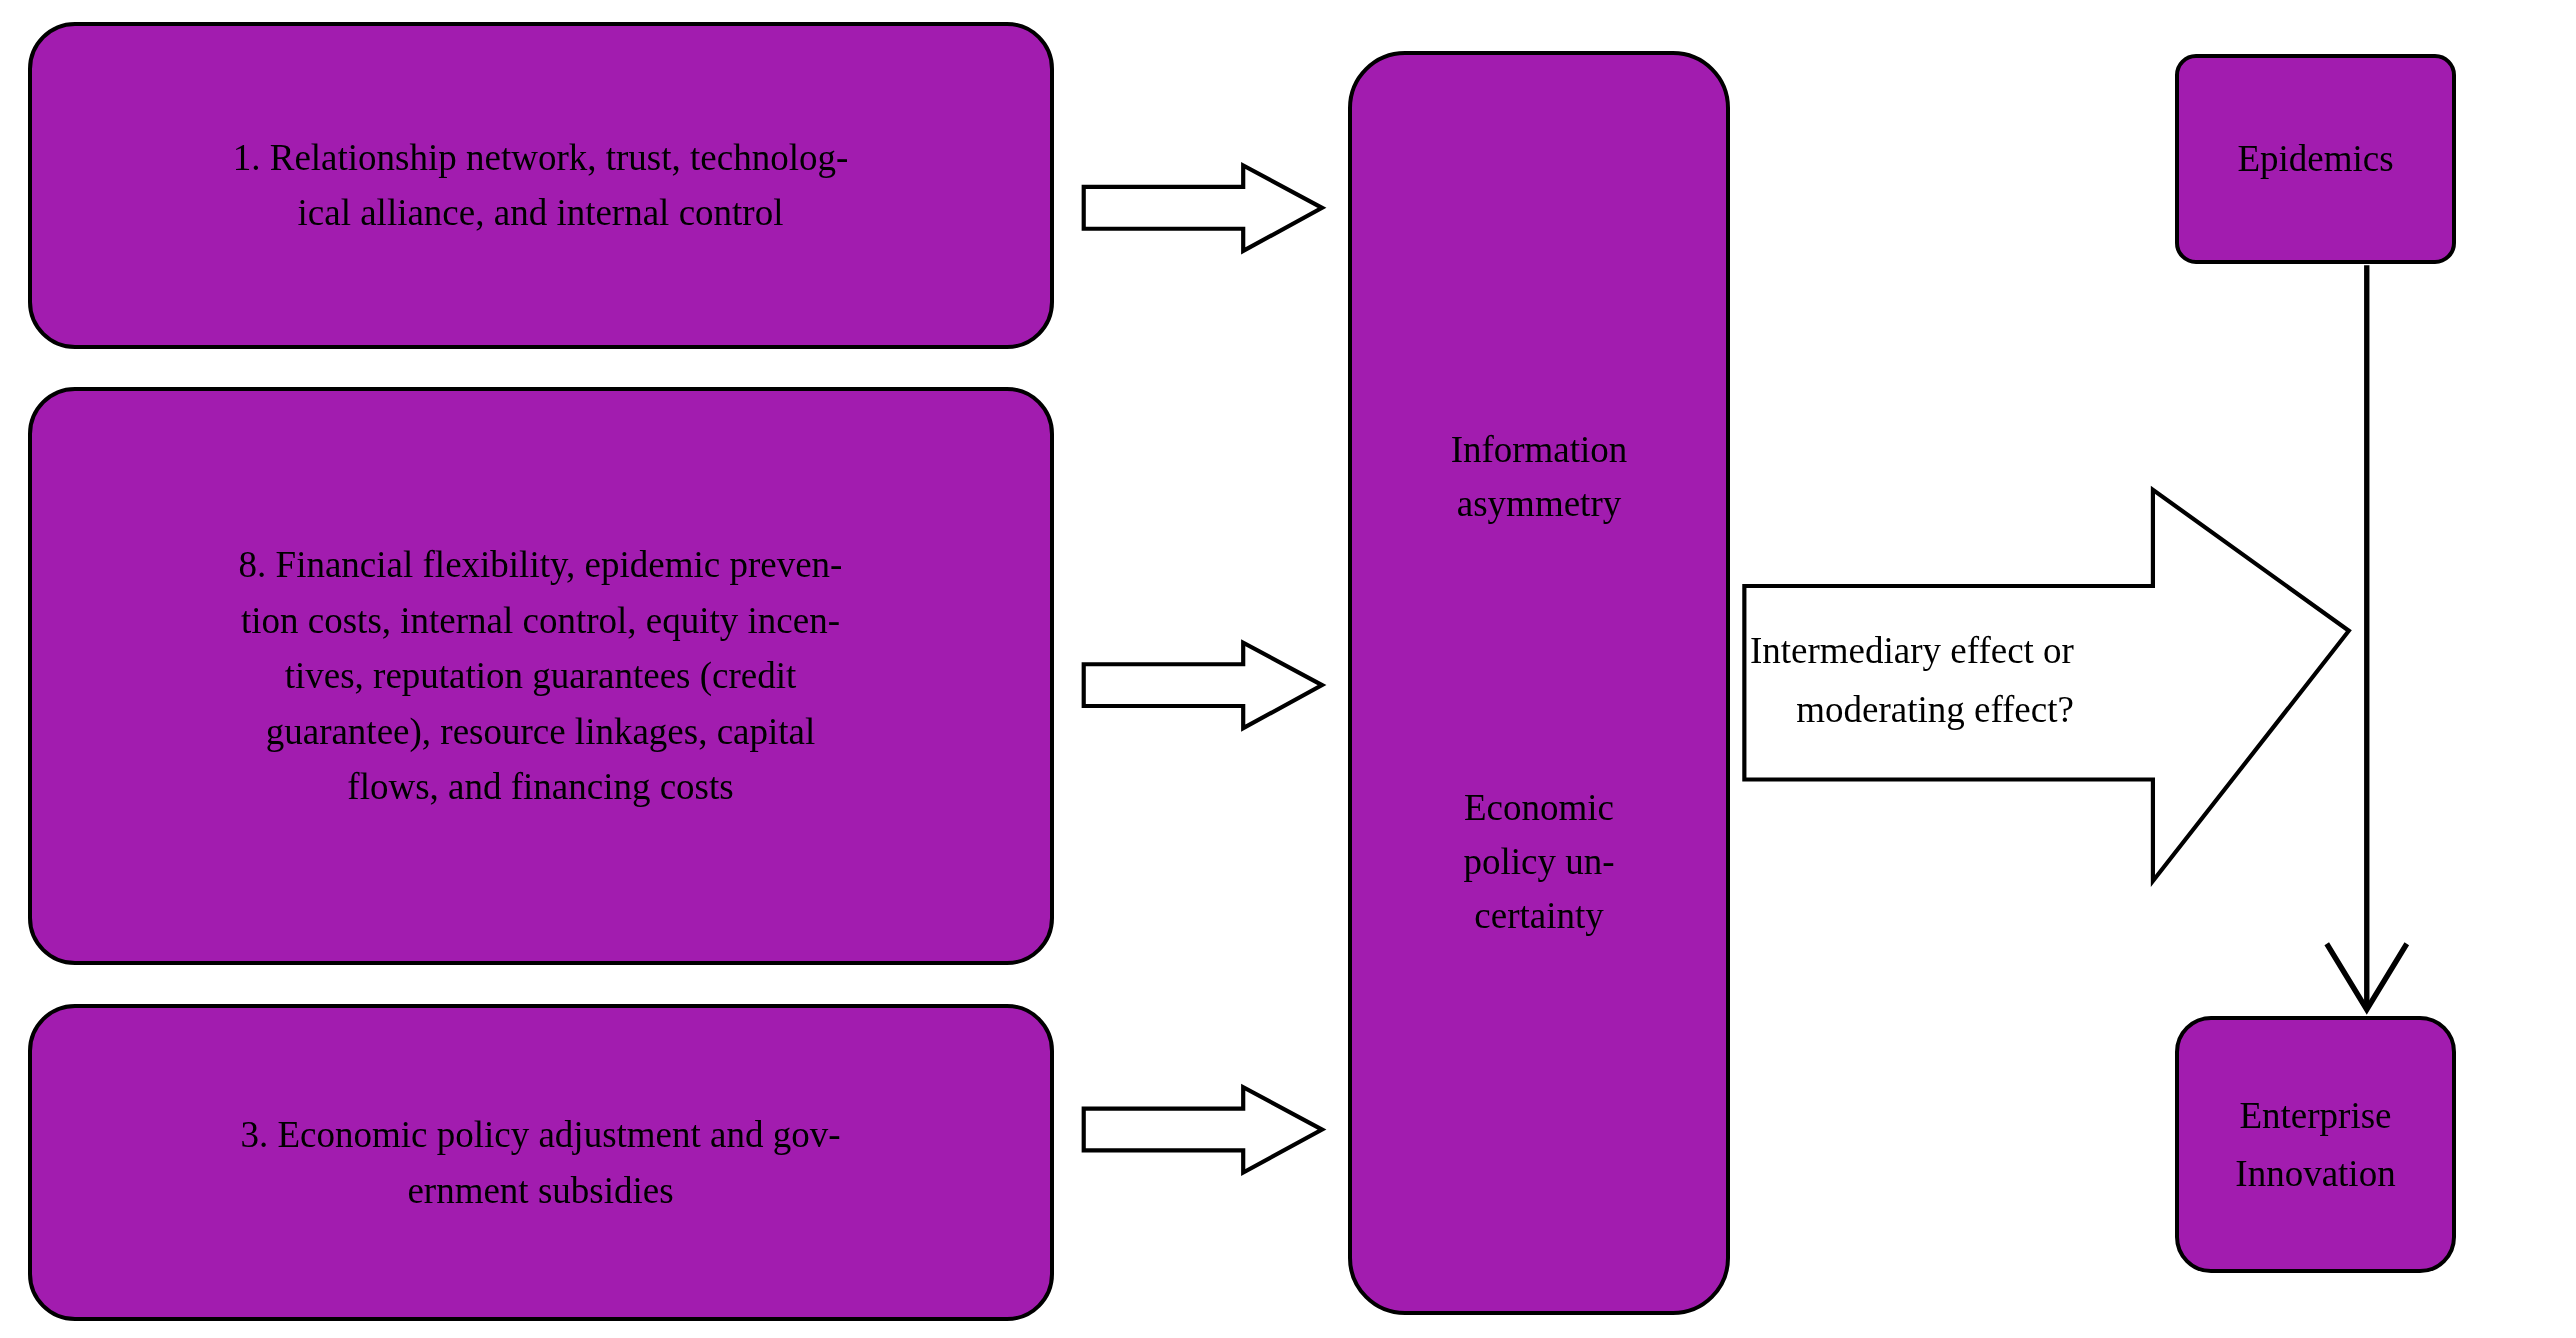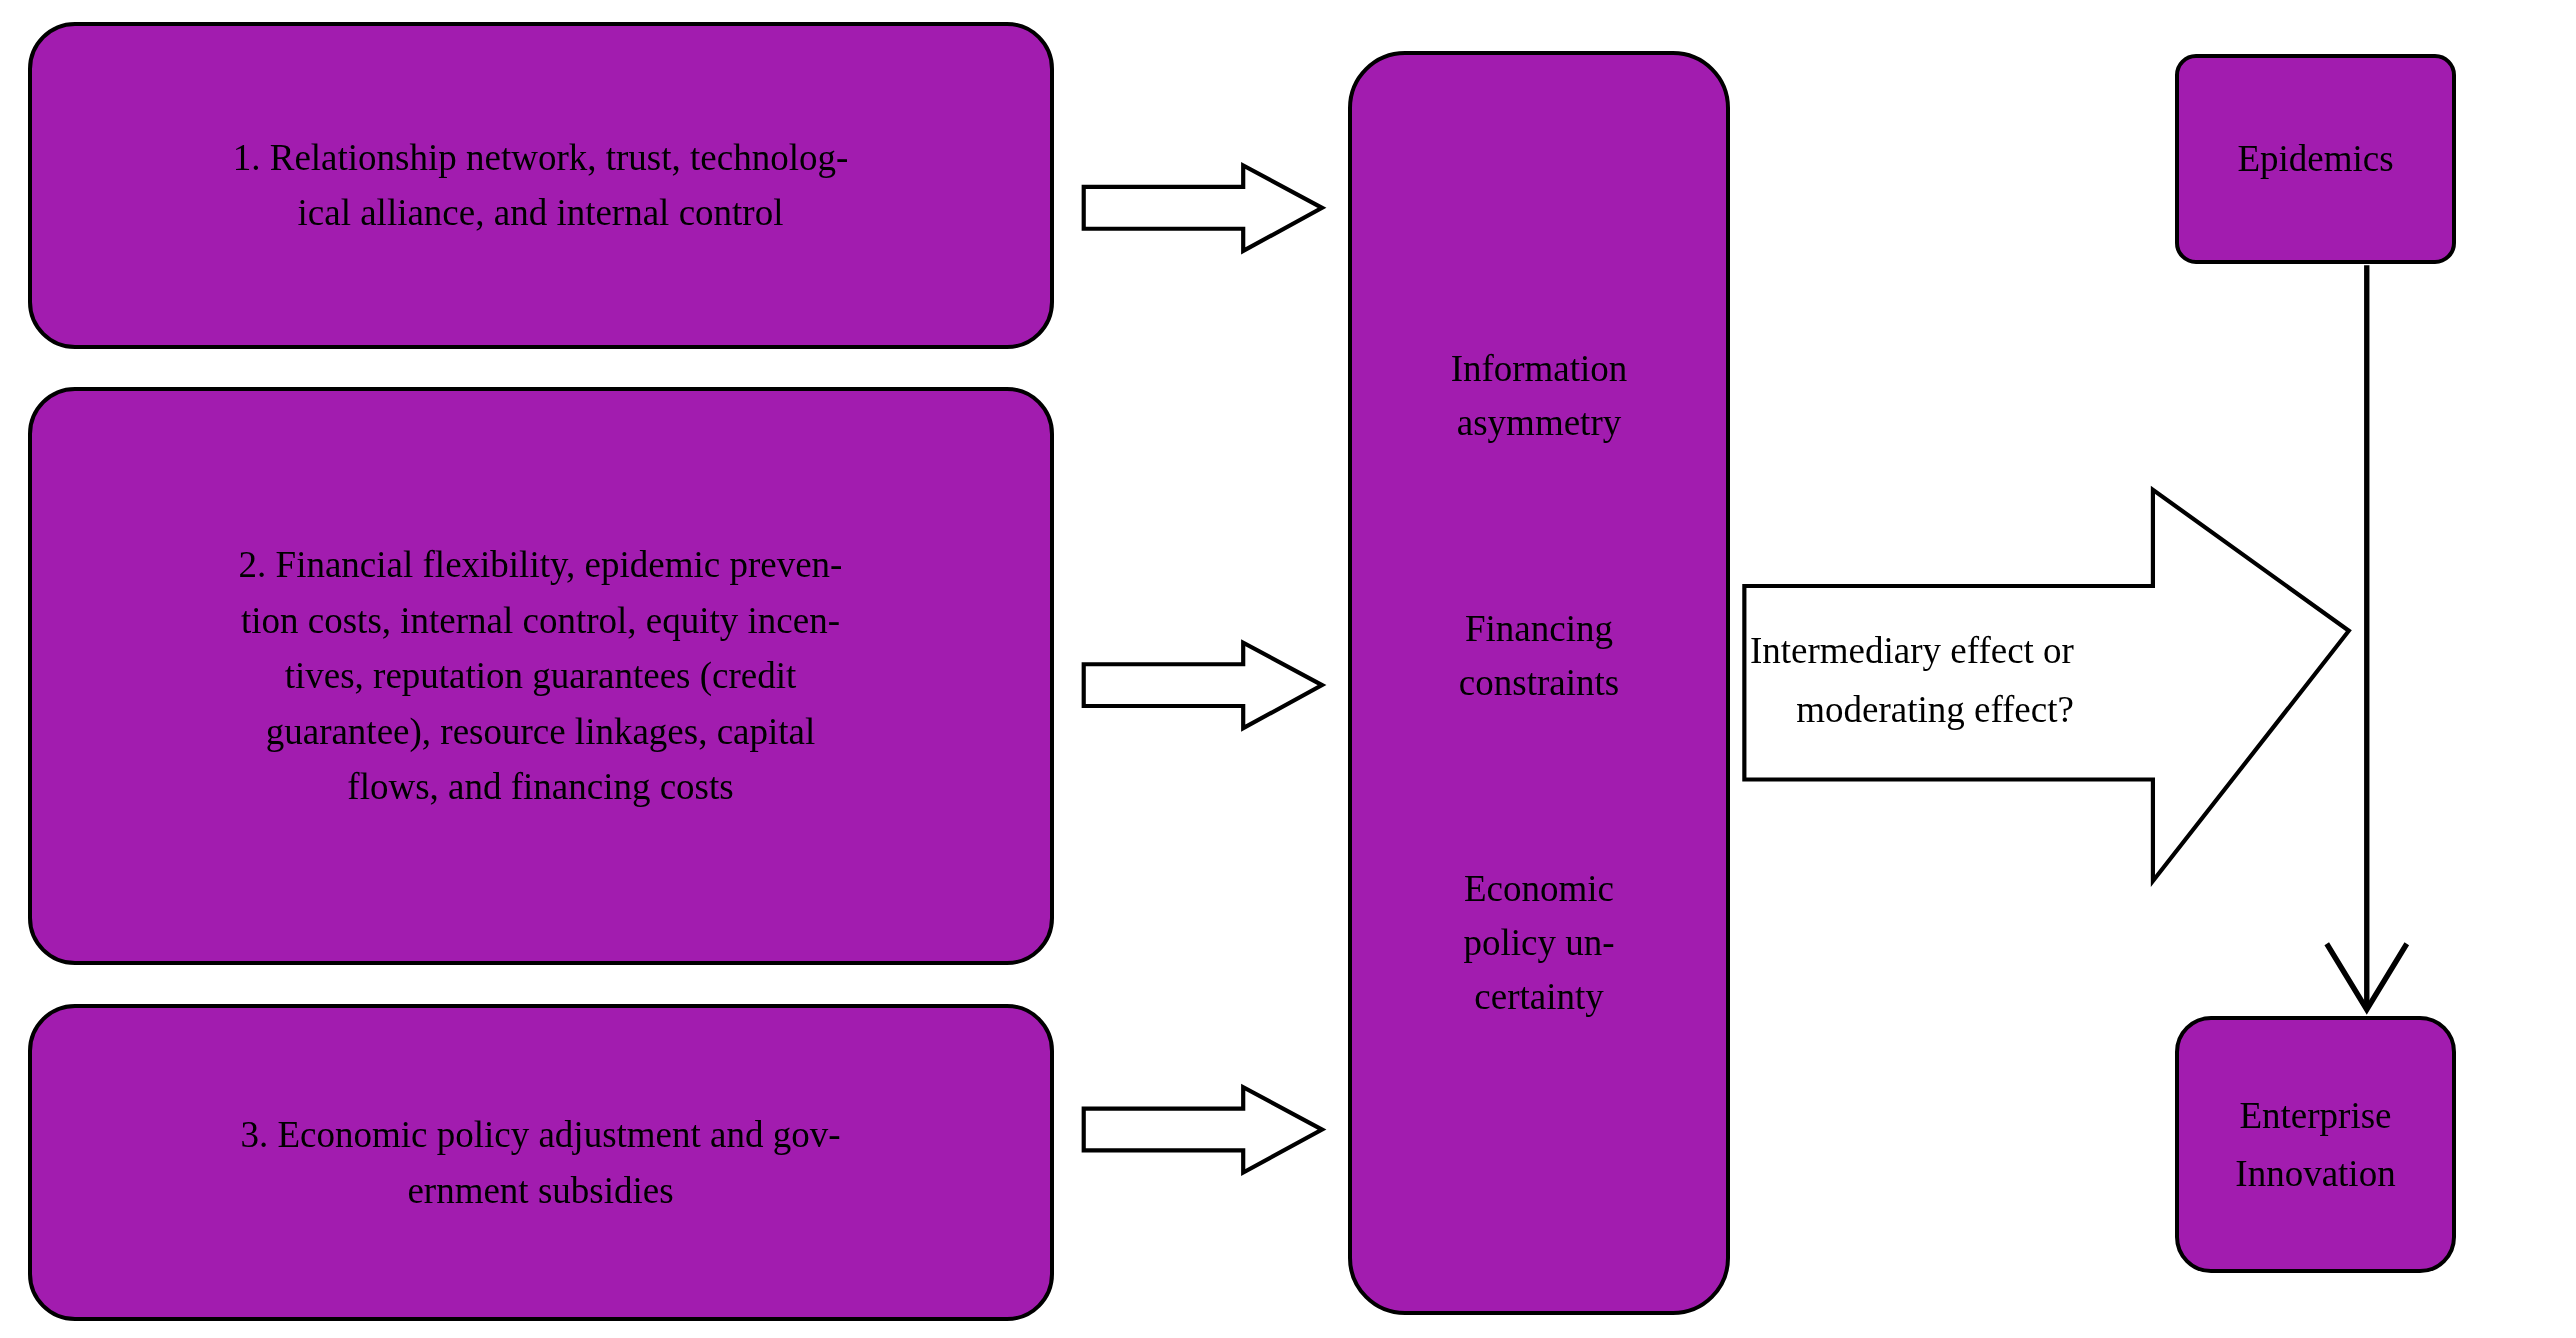--- a/index.html
+++ b/index.html
@@ -110,40 +110,38 @@
 <body>
 
 <div id="stage">
 
   <div class="rbox" id="box-1">
     <span class="txt">1. Relationship network, trust, technolog-
 ical alliance, and internal control</span>
   </div>
 
   <div class="rbox" id="box-2">
-    <span class="txt">2. Financial flexibility, epidemic preven-
+    <span class="txt">8. Financial flexibility, epidemic preven-
 tion costs, internal control, equity incen-
 tives, reputation guarantees (credit
 guarantee), resource linkages, capital
 flows, and financing costs</span>
   </div>
 
   <div class="rbox" id="box-3">
     <span class="txt">3. Economic policy adjustment and gov-
 ernment subsidies</span>
   </div>
 
   <div class="rbox" id="box-mediator">
     <span class="txt">
       <span class="mlines">
         <span class="mline">Information
 asymmetry</span>
         <span class="mgap"></span>
-        <span class="mline">Financing
-constraints</span>
         <span class="mgap"></span>
         <span class="mline">Economic
 policy un-
 certainty</span>
       </span>
     </span>
   </div>
 
   <div class="rbox" id="box-epidemics">
     <span class="txt">Epidemics</span>

